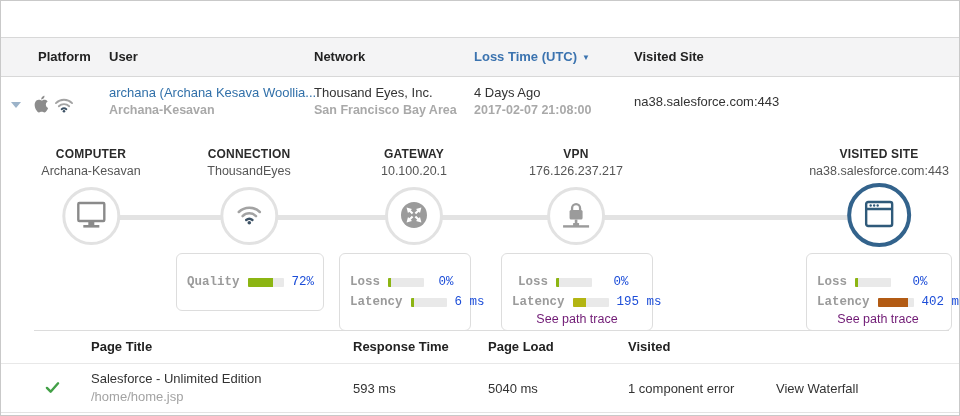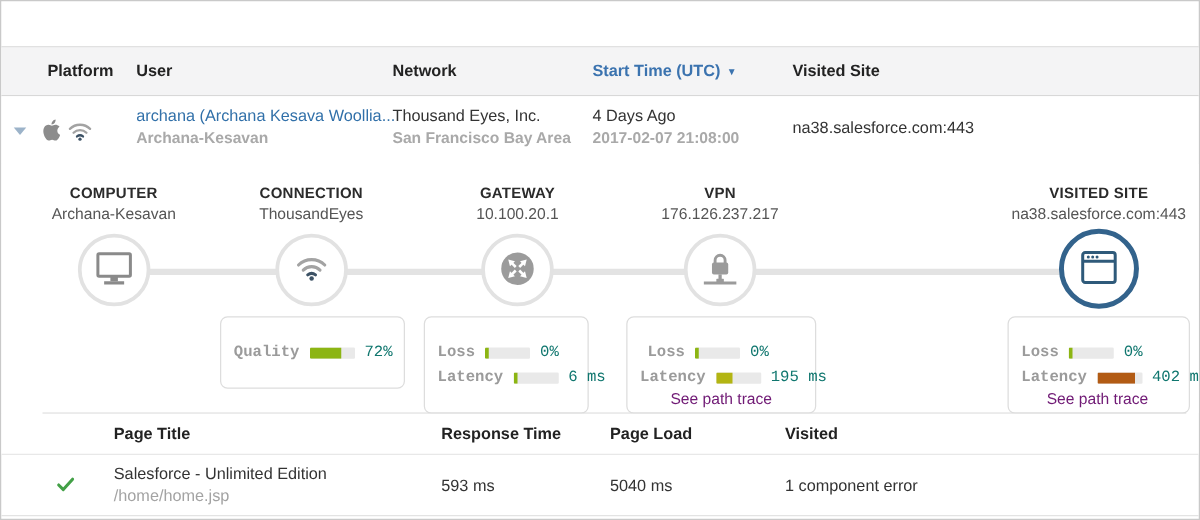--- a/index.html
+++ b/index.html
@@ -40,21 +40,21 @@
              background:#fff; display:flex; align-items:center; justify-content:center; }
   .ncircle.big { margin-top:5px; width:64px; height:64px; border:4px solid #33638c; }
 
   
   .mbox { position:absolute; top:122px; background:#fff; border:1px solid #ddd; border-radius:6px;
           padding:18px 10px;font-family:Liberation Mono, monospace; }
   .mrow { display:flex; align-items:center; height:20px; }
   .mlabel { flex:1; text-align:right; font-weight:bold; color:#9b9b9b; font-size:12.5px; padding-right:8px; }
   .bar { width:36px; height:9px; background:#e9e9e9; border-radius:1px; overflow:hidden; flex:none; }
   .fill { display:block; height:100%; }
-  .mval { width:50px; text-align:left; color:#0f766e; font-size:12.5px; padding-left:8px; white-space:nowrap; }
+  .mval { width:50px; text-align:center; color:#1d4ed8; font-size:12.5px; padding-left:8px; white-space:nowrap; }
   .trace { position:absolute; top:181px; transform:translateX(-50%); font-size:12.5px; color:#701a75;
            cursor:pointer; white-space:nowrap; }
   .panel-divider { position:absolute; left:33px; right:12px; bottom:0; height:1px; background:#dcdcdc; }
 
   
   .phead { position:absolute; left:0; right:0; top:330px; height:33px; background:#fff;
            border-bottom:1px solid #e8e8e8;padding-left:24px; }
   .phead .th { line-height:32px; }
   .prow { position:absolute; left:0; right:0; top:363px; height:49px; border-bottom:1px solid #e3e3e3; }
   .check { position:absolute; left:44px; top:17px; }
@@ -64,21 +64,21 @@
 <body>
 
 <div class="app">
 
   <div class="title-divider"></div>
 
   <div class="thead">
     <span class="th" style="left:37px">Platform</span>
     <span class="th" style="left:108px">User</span>
     <span class="th" style="left:313px">Network</span>
-    <span class="th sorted" style="left:473px"><span>Start Time (UTC)</span><span class="sort-caret">▼</span></span>
+    <span class="th sorted" style="left:473px"><span>Loss Time (UTC)</span><span class="sort-caret">▼</span></span>
     <span class="th" style="left:633px">Visited Site</span>
   </div>
 
   <div class="srow">
     <span class="row-caret"></span>
     <span class="picon-apple">
       <svg width="17" height="20" viewBox="0 0 20 24" fill="#8c8c8c">
         <path d="M16.4 12.8c0-2.6 2.1-3.8 2.2-3.9-1.2-1.7-3-2-3.6-2-1.6-.2-3 .9-3.8.9-.8 0-2-.9-3.3-.8-1.7 0-3.2 1-4.1 2.5-1.7 3-.4 7.6 1.3 10.1.8 1.2 1.8 2.6 3.1 2.5 1.2 0 1.7-.8 3.2-.8 1.5 0 1.9.8 3.3.8 1.4 0 2.2-1.2 3.1-2.5.9-1.4 1.3-2.8 1.3-2.9-.1 0-2.6-1-2.7-3.9zM13.8 5.2c.7-.8 1.1-2 1-3.2-1 0-2.2.7-2.9 1.5-.7.8-1.2 2-1 3.1 1.1.1 2.2-.6 2.9-1.4z"></path>
       </svg>
     </span>
@@ -269,15 +269,16 @@
     <span class="check">
       <svg width="15" height="13" viewBox="0 0 16 14">
         <polyline points="2,7.5 6,11.5 14,2.5" fill="none" stroke="#43a047" stroke-width="2.6" stroke-linecap="round" stroke-linejoin="round"></polyline>
       </svg>
     </span>
     <span class="cline1" style="left:90px; top:7px">Salesforce - Unlimited Edition</span>
     <span class="cline2 purl" style="left:90px; top:25px">/home/home.jsp</span>
     <span class="cell-single" style="left:352px">593 ms</span>
     <span class="cell-single" style="left:487px">5040 ms</span>
     <span class="cell-single" style="left:627px">1 component error</span>
+    <a class="cell-single link" style="left:775px">View Waterfall</a>
   </div>
 
 </div>
 
 </body></html>

